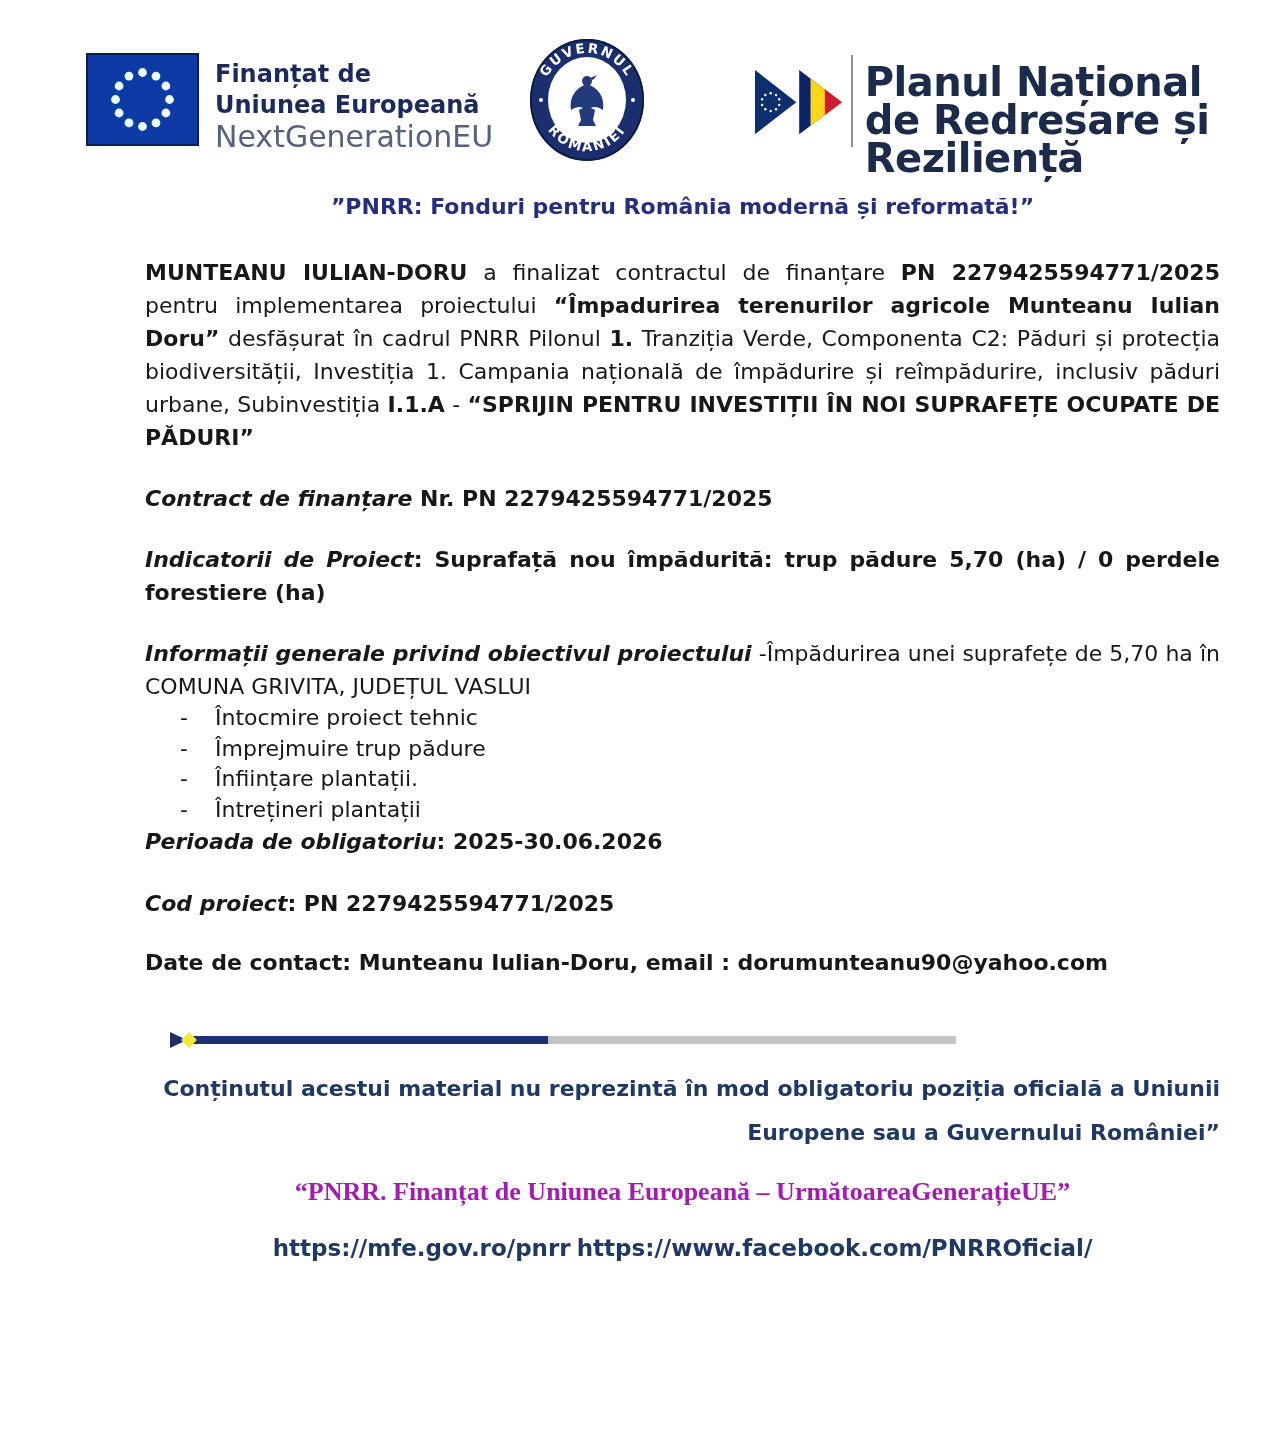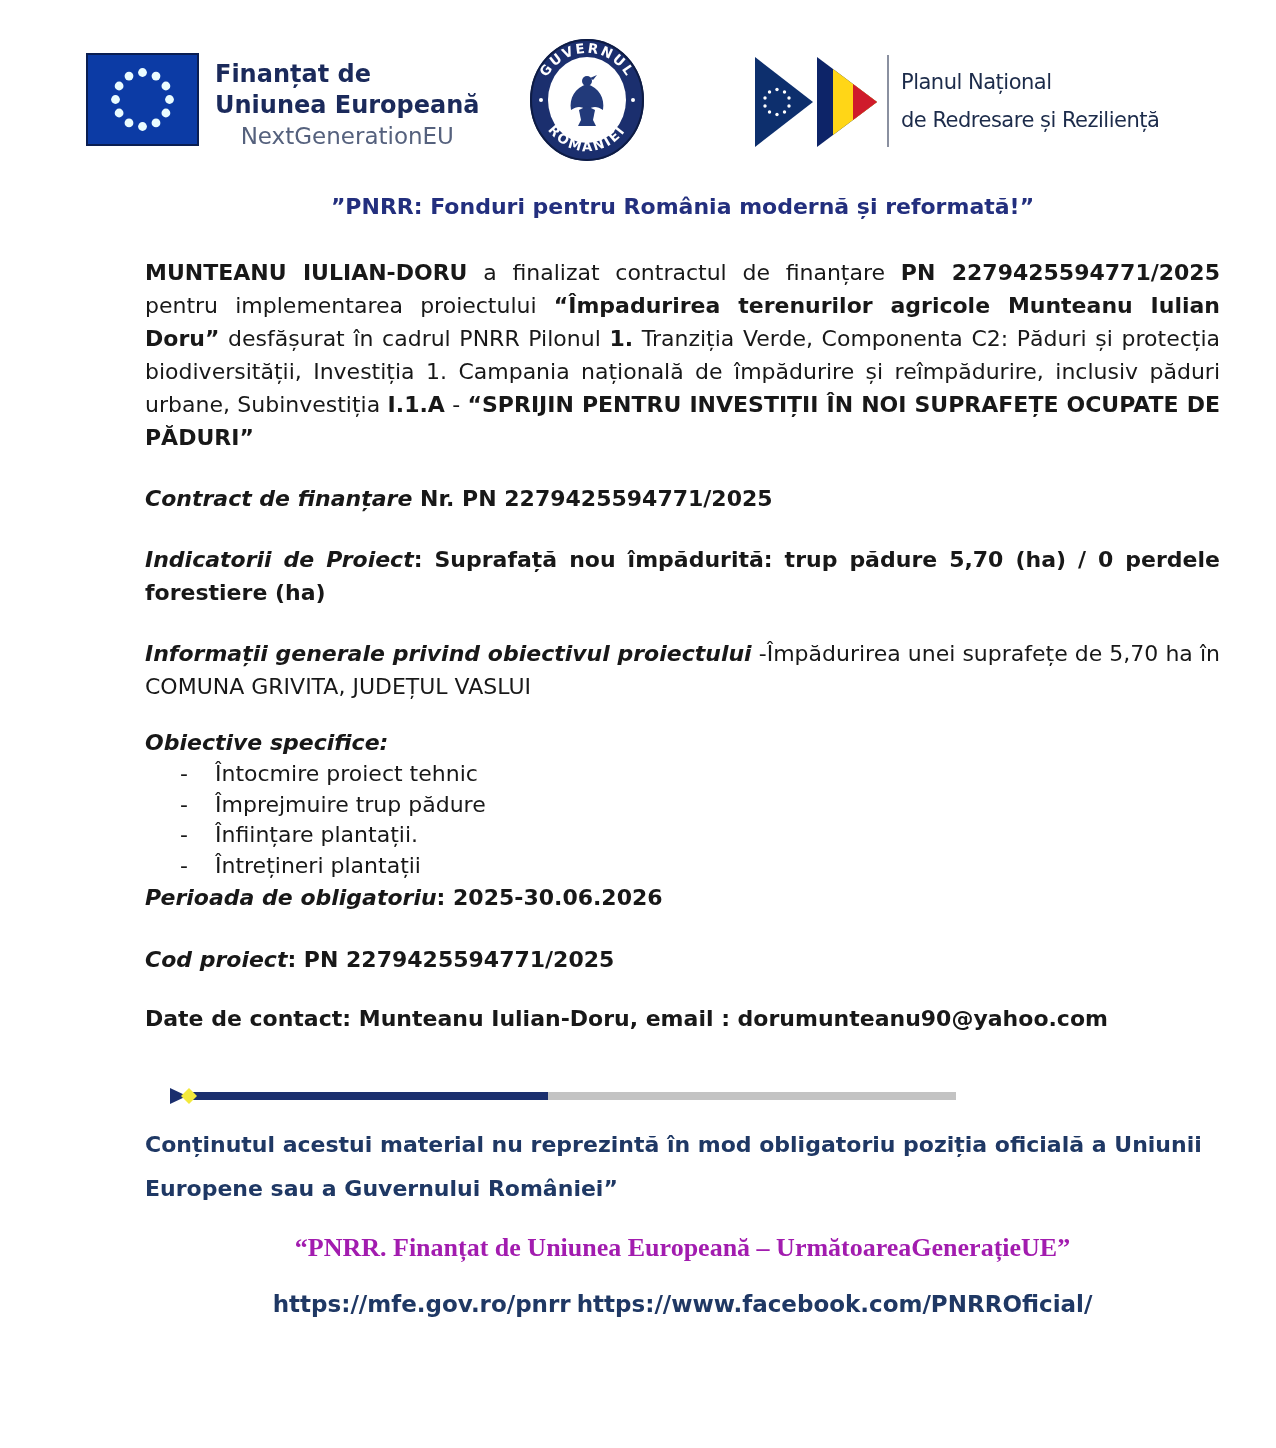--- a/index.html
+++ b/index.html
@@ -10,46 +10,46 @@
     font-family:"DejaVu Sans","Liberation Sans",sans-serif;
     color:#181818;
     overflow:hidden;
   }
   
   .hdr{position:relative;height:168px;}
   .eu-block{position:absolute;left:62px;top:53px;display:flex;padding-left:24px;}
   .eu-flag{display:block;}
   .eu-text{margin-left:16px;padding-top:6px;}
   .eu-text .l1,.eu-text .l2{font-size:24px;font-weight:bold;color:#1b2a5b;line-height:31px;}
-  .eu-text .l3{font-size:23px;color:#55617d;line-height:31px;text-align:center;}
+  .eu-text .l3{font-size:30px;color:#55617d;line-height:31px;text-align:center;}
   .gov-seal{position:absolute;left:527px;top:36px;}
   .pnrr-block{position:absolute;left:755px;top:55px;display:flex;align-items:flex-start;}
   .pnrr-divider{width:2px;height:92px;background:#8a90a0;margin:0 12px 0 8px;}
-  .pnrr-text{padding-top:8px;font-size:21px;font-weight:normal;color:#1c2b4a;line-height:38px;letter-spacing:-0.5px;}
+  .pnrr-text{padding-top:8px;font-size:40px;font-weight:bold;color:#1c2b4a;line-height:38px;letter-spacing:-0.5px;}
   
   .content{margin:0 56px 0 145px;}
   .doc-title{margin-top:26px;text-align:center;font-size:22px;font-weight:bold;color:#232f7e;}
   .doc-subtitle{margin-top:27px;text-align:center;font-size:22px;font-weight:bold;color:#232f7e;}
   
   p{margin:0;}
   .body-text{font-size:22px;line-height:33px;text-align:justify;}
   .intro{margin-top:37px;}
   .b{font-weight:bold;}
   .bi{font-weight:bold;font-style:italic;}
   .sec{margin-top:28px;font-size:22px;line-height:33px;text-align:justify;}
   .obj-head{margin-top:24px;font-size:22px;line-height:32px;}
   ul.obj{list-style:none;margin:0;padding:0;font-size:22px;line-height:30.5px;}
   ul.obj li{padding-left:70px;position:relative;}
   ul.obj li .dash{position:absolute;left:35px;}
   .perioada{font-size:22px;line-height:33px;}
   .cod{margin-top:29px;font-size:22px;line-height:33px;}
   .contact{margin-top:26px;font-size:22px;line-height:33px;}
   
   .bar-row{margin-top:52px;padding-left:25px;}
-  .disclaimer{margin-top:14px;text-align:left;font-size:22px;font-weight:bold;color:#1f3864;line-height:44px;}
+  .disclaimer{margin-top:14px;text-align:right;font-size:22px;font-weight:bold;color:#1f3864;line-height:44px;}
   .motto{margin-top:22px;text-align:center;font-family:"Liberation Serif","DejaVu Serif",serif;font-size:26px;font-weight:bold;color:#a21caf;}
   .links{margin-top:28px;text-align:center;font-size:23px;font-weight:bold;color:#1f3864;}
   .links a{color:#1f3864;text-decoration:none;}
   .links .gap{display:inline-block;width:6px;}
 </style>
 </head>
 <body>
 
 <div class="page">
 
@@ -144,23 +144,20 @@
     </p>
 
     <p class="sec">
       <span class="bi">Indicatorii de Proiect</span><span class="b">: Suprafață nou împădurită: trup pădure 5,70 (ha) / 0 perdele forestiere (ha)</span>
     </p>
 
     <p class="sec">
       <span class="bi">Informații generale privind obiectivul proiectului</span><span> -Împădurirea unei suprafețe de 5,70 ha în COMUNA GRIVITA, JUDEȚUL VASLUI</span>
     </p>
 
-    <p class="obj-head">
-      <span class="bi">Obiective specifice:</span>
-    </p>
     <ul class="obj">
       <li><span class="dash">-</span><span>Întocmire proiect tehnic</span></li>
       <li><span class="dash">-</span><span>Împrejmuire trup pădure</span></li>
       <li><span class="dash">-</span><span>Înființare plantații.</span></li>
       <li><span class="dash">-</span><span>Întrețineri plantații</span></li>
     </ul>
 
     <p class="perioada">
       <span class="bi">Perioada de obligatoriu</span><span class="b">: 2025-30.06.2026</span>
     </p>

